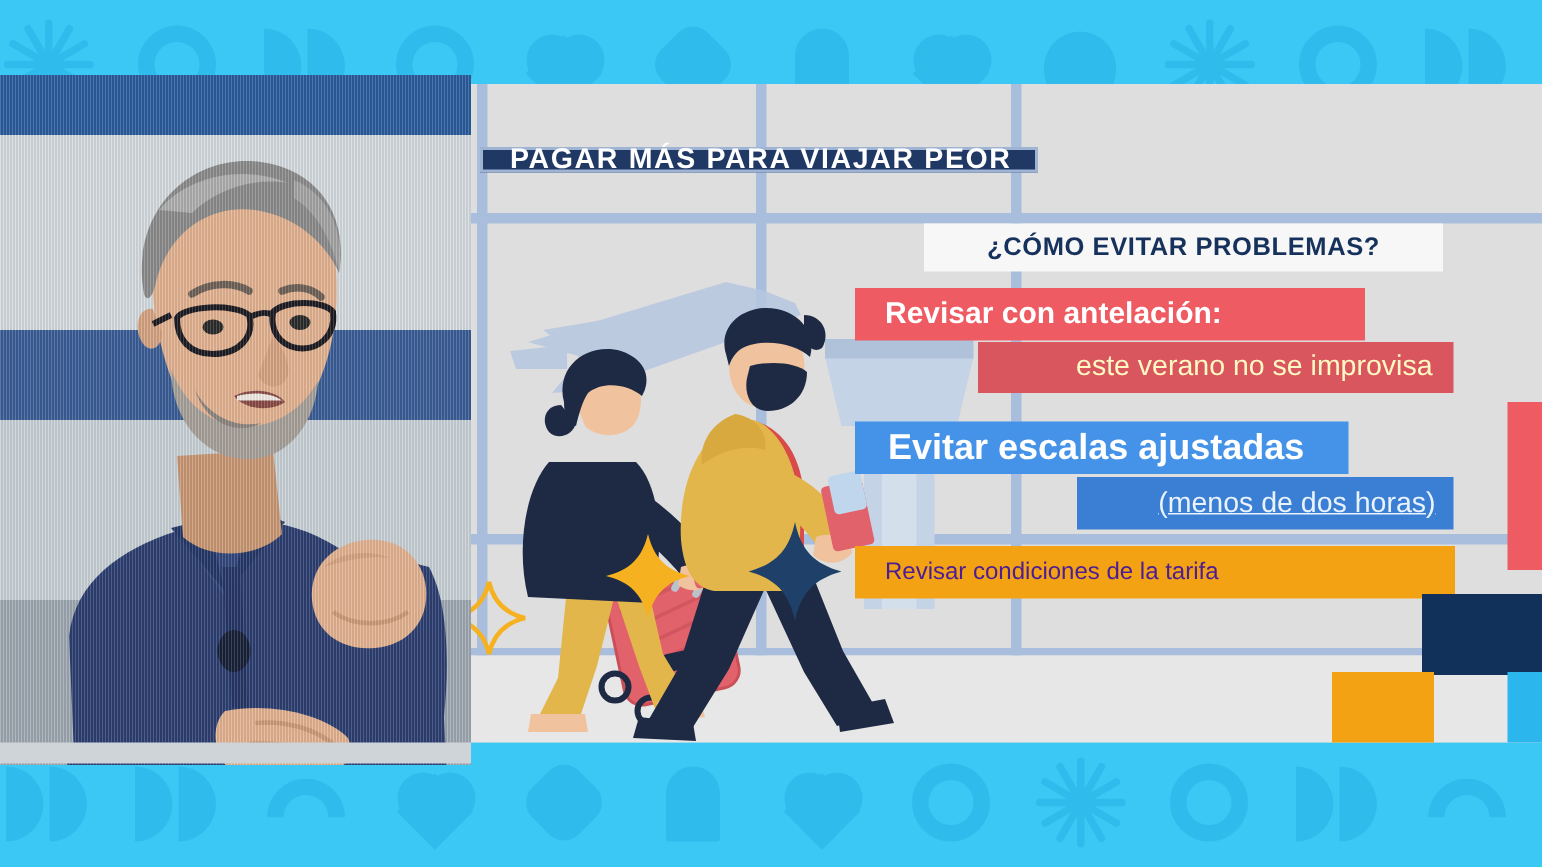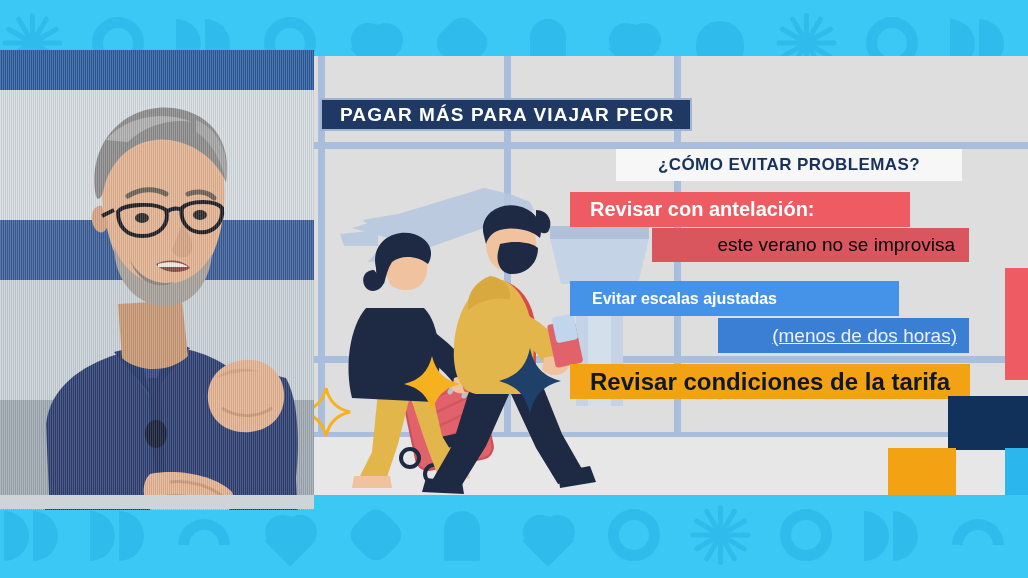--- a/index.html
+++ b/index.html
@@ -90,21 +90,21 @@
   #floor-line{position:absolute;left:0;bottom:58px;width:100%;height:5px;background:#A9BEDC;}
 
   
   #travellers{position:absolute;left:0px;top:140px;width:330px;height:300px;}
 
   
   .spark{position:absolute;width:46px;height:46px;}
 
   
   #title-banner{
-    position:absolute;left:320px;top:98px;height:33px;
+    position:absolute;left:320px;top:98px;height:17px;
     background:#1F3864;border:2px solid #9FB4D2;
     display:flex;align-items:center;padding:0 16px 0 18px;
     box-sizing:border-box;
   }
   #title-banner span{
     color:#FFFFFF;font-weight:bold;font-size:19px;letter-spacing:1.1px;
     white-space:nowrap;font-family:"Liberation Sans",sans-serif;
   }
 
   
@@ -123,39 +123,39 @@
   #bar-1a{
     left:570px;top:192px;height:35px;width:340px;
     background:#EE5B62;padding-left:20px;
   }
   #bar-1a span{color:#fff;font-weight:bold;font-size:20px;}
 
   #bar-1b{
     left:652px;top:228px;height:34px;width:317px;
     background:#D9565E;padding-right:14px;justify-content:flex-end;
   }
-  #bar-1b span{color:#000000;font-weight:normal;font-size:19px;}
+  #bar-1b span{color:#fef9c3;font-weight:normal;font-size:19px;}
 
   #bar-2a{
     left:570px;top:281px;height:35px;width:329px;
     background:#4593E8;padding-left:22px;
   }
-  #bar-2a span{color:#fff;font-weight:bold;font-size:16px;}
+  #bar-2a span{color:#fff;font-weight:bold;font-size:24px;}
 
   #bar-2b{
     left:718px;top:318px;height:35px;width:251px;
     background:#3A7FD4;padding-right:12px;justify-content:flex-end;
   }
   #bar-2b span{color:#EAF2FC;font-weight:normal;font-size:19px;text-decoration:underline;}
 
   #bar-3{
     left:570px;top:364px;height:35px;width:400px;
     background:#F2A213;padding-left:20px;
   }
-  #bar-3 span{color:#0f172a;font-weight:bold;font-size:24px;}
+  #bar-3 span{color:#4c1d95;font-weight:normal;font-size:16px;}
 
   
   .deco{position:absolute;}
   #deco-red{left:1005px;top:268px;width:23px;height:112px;background:#EE5B62;}
   #deco-navy{left:948px;top:396px;width:80px;height:54px;background:#12315A;}
   #deco-orange{left:888px;top:448px;width:68px;height:47px;background:#F2A213;}
   #deco-cyan{left:1005px;top:448px;width:23px;height:47px;background:#2BB6EE;}
 
   
   #video-panel{

